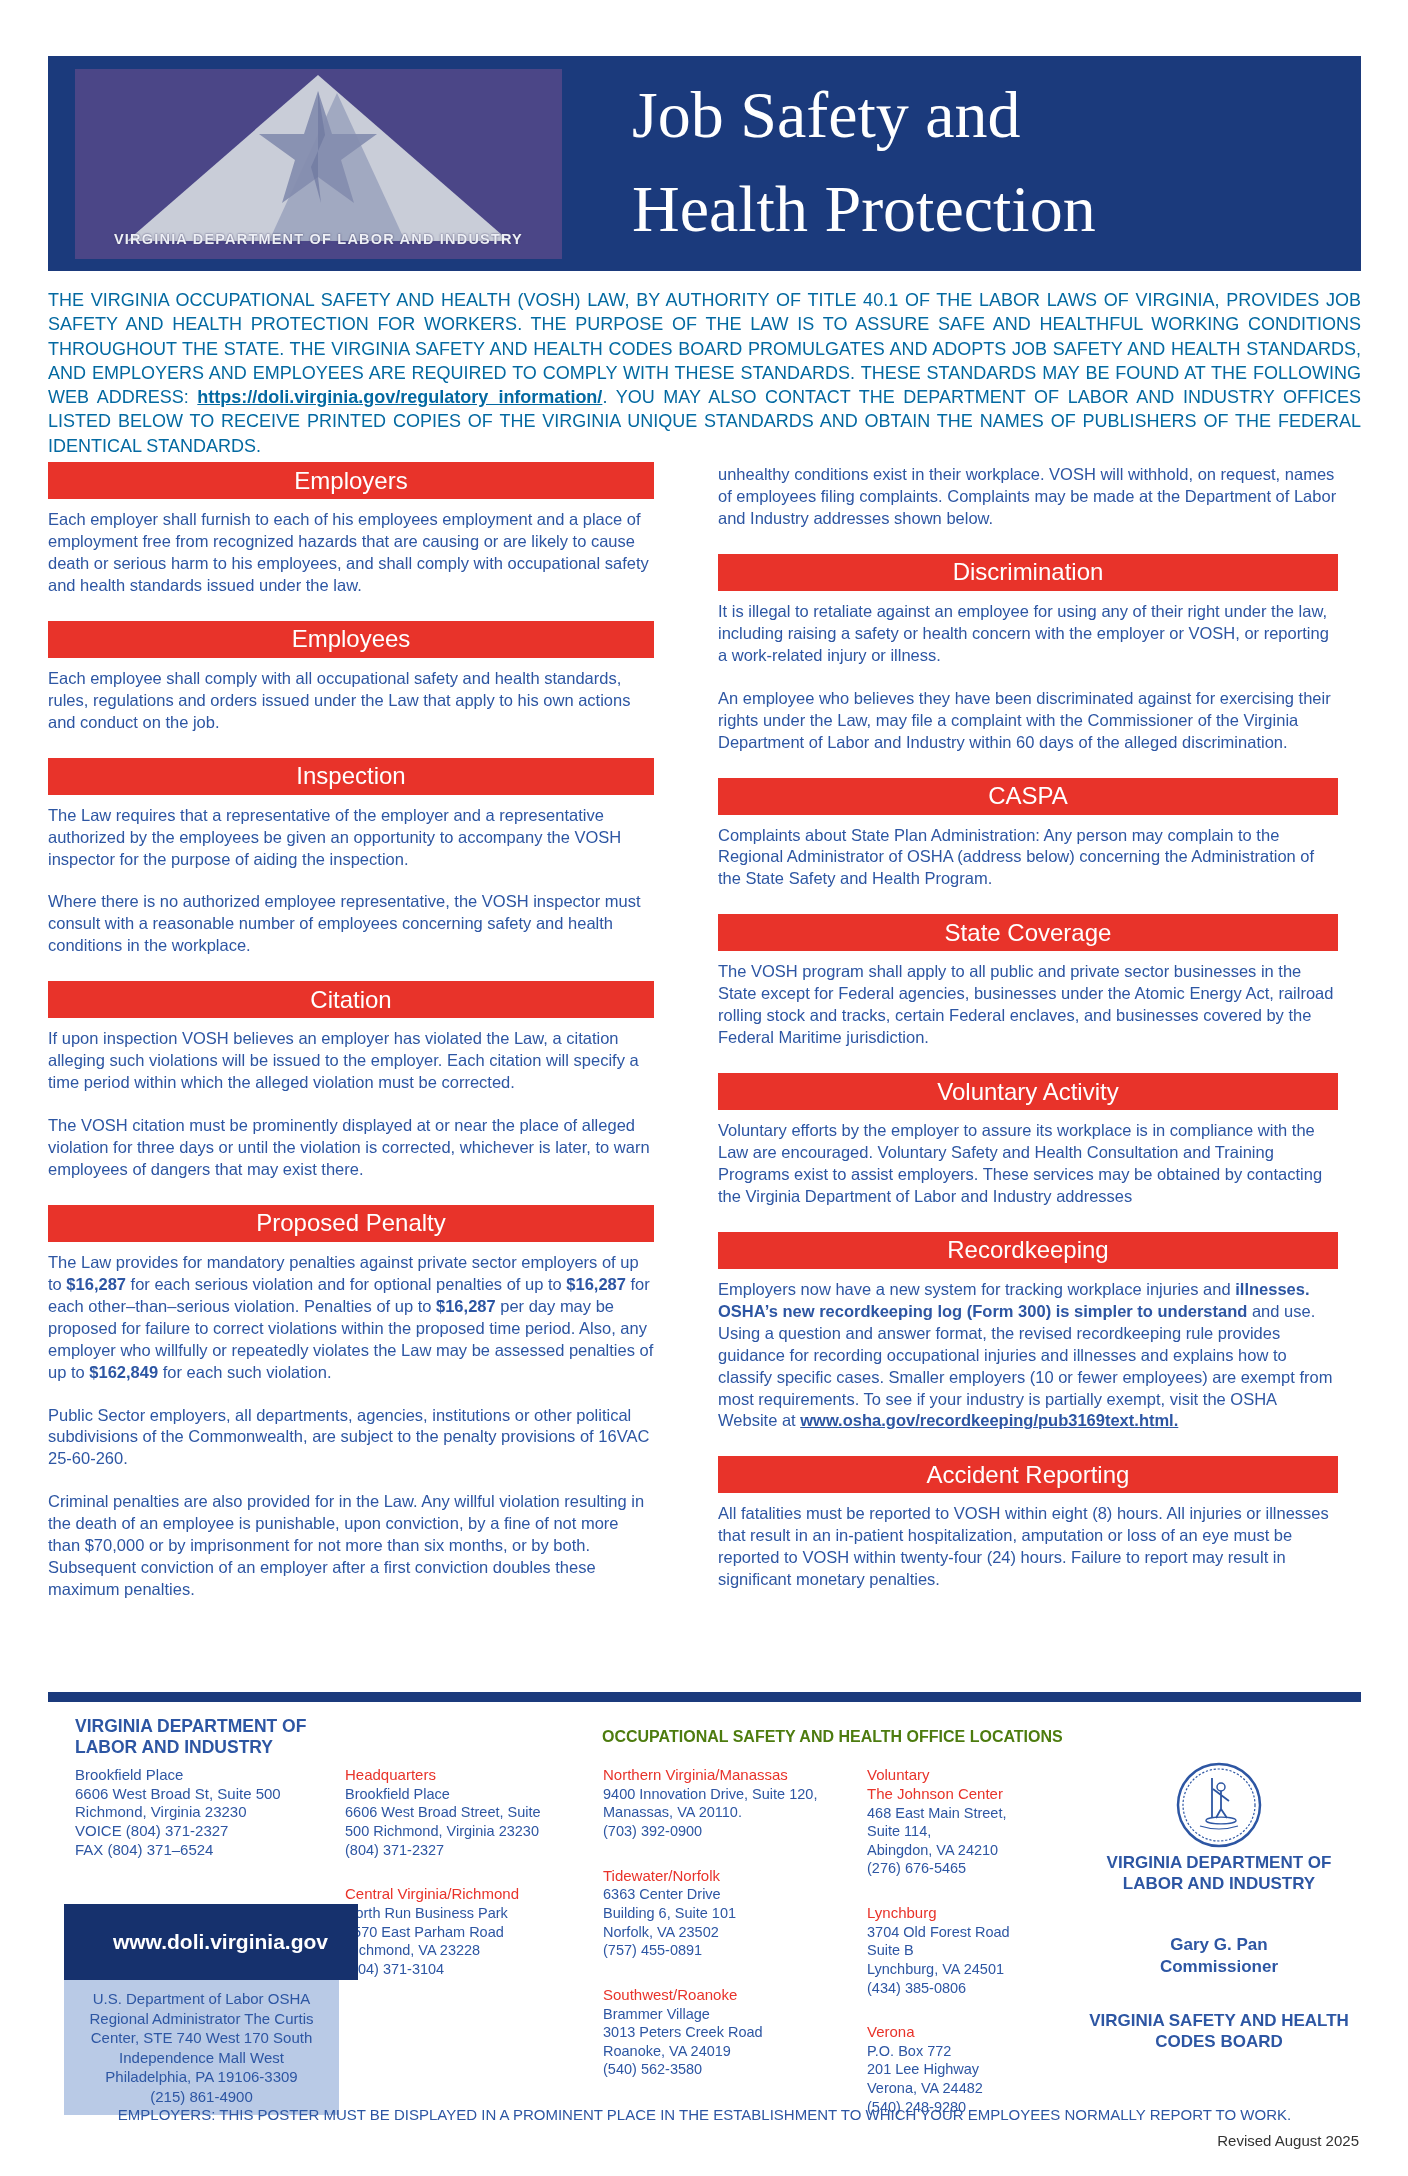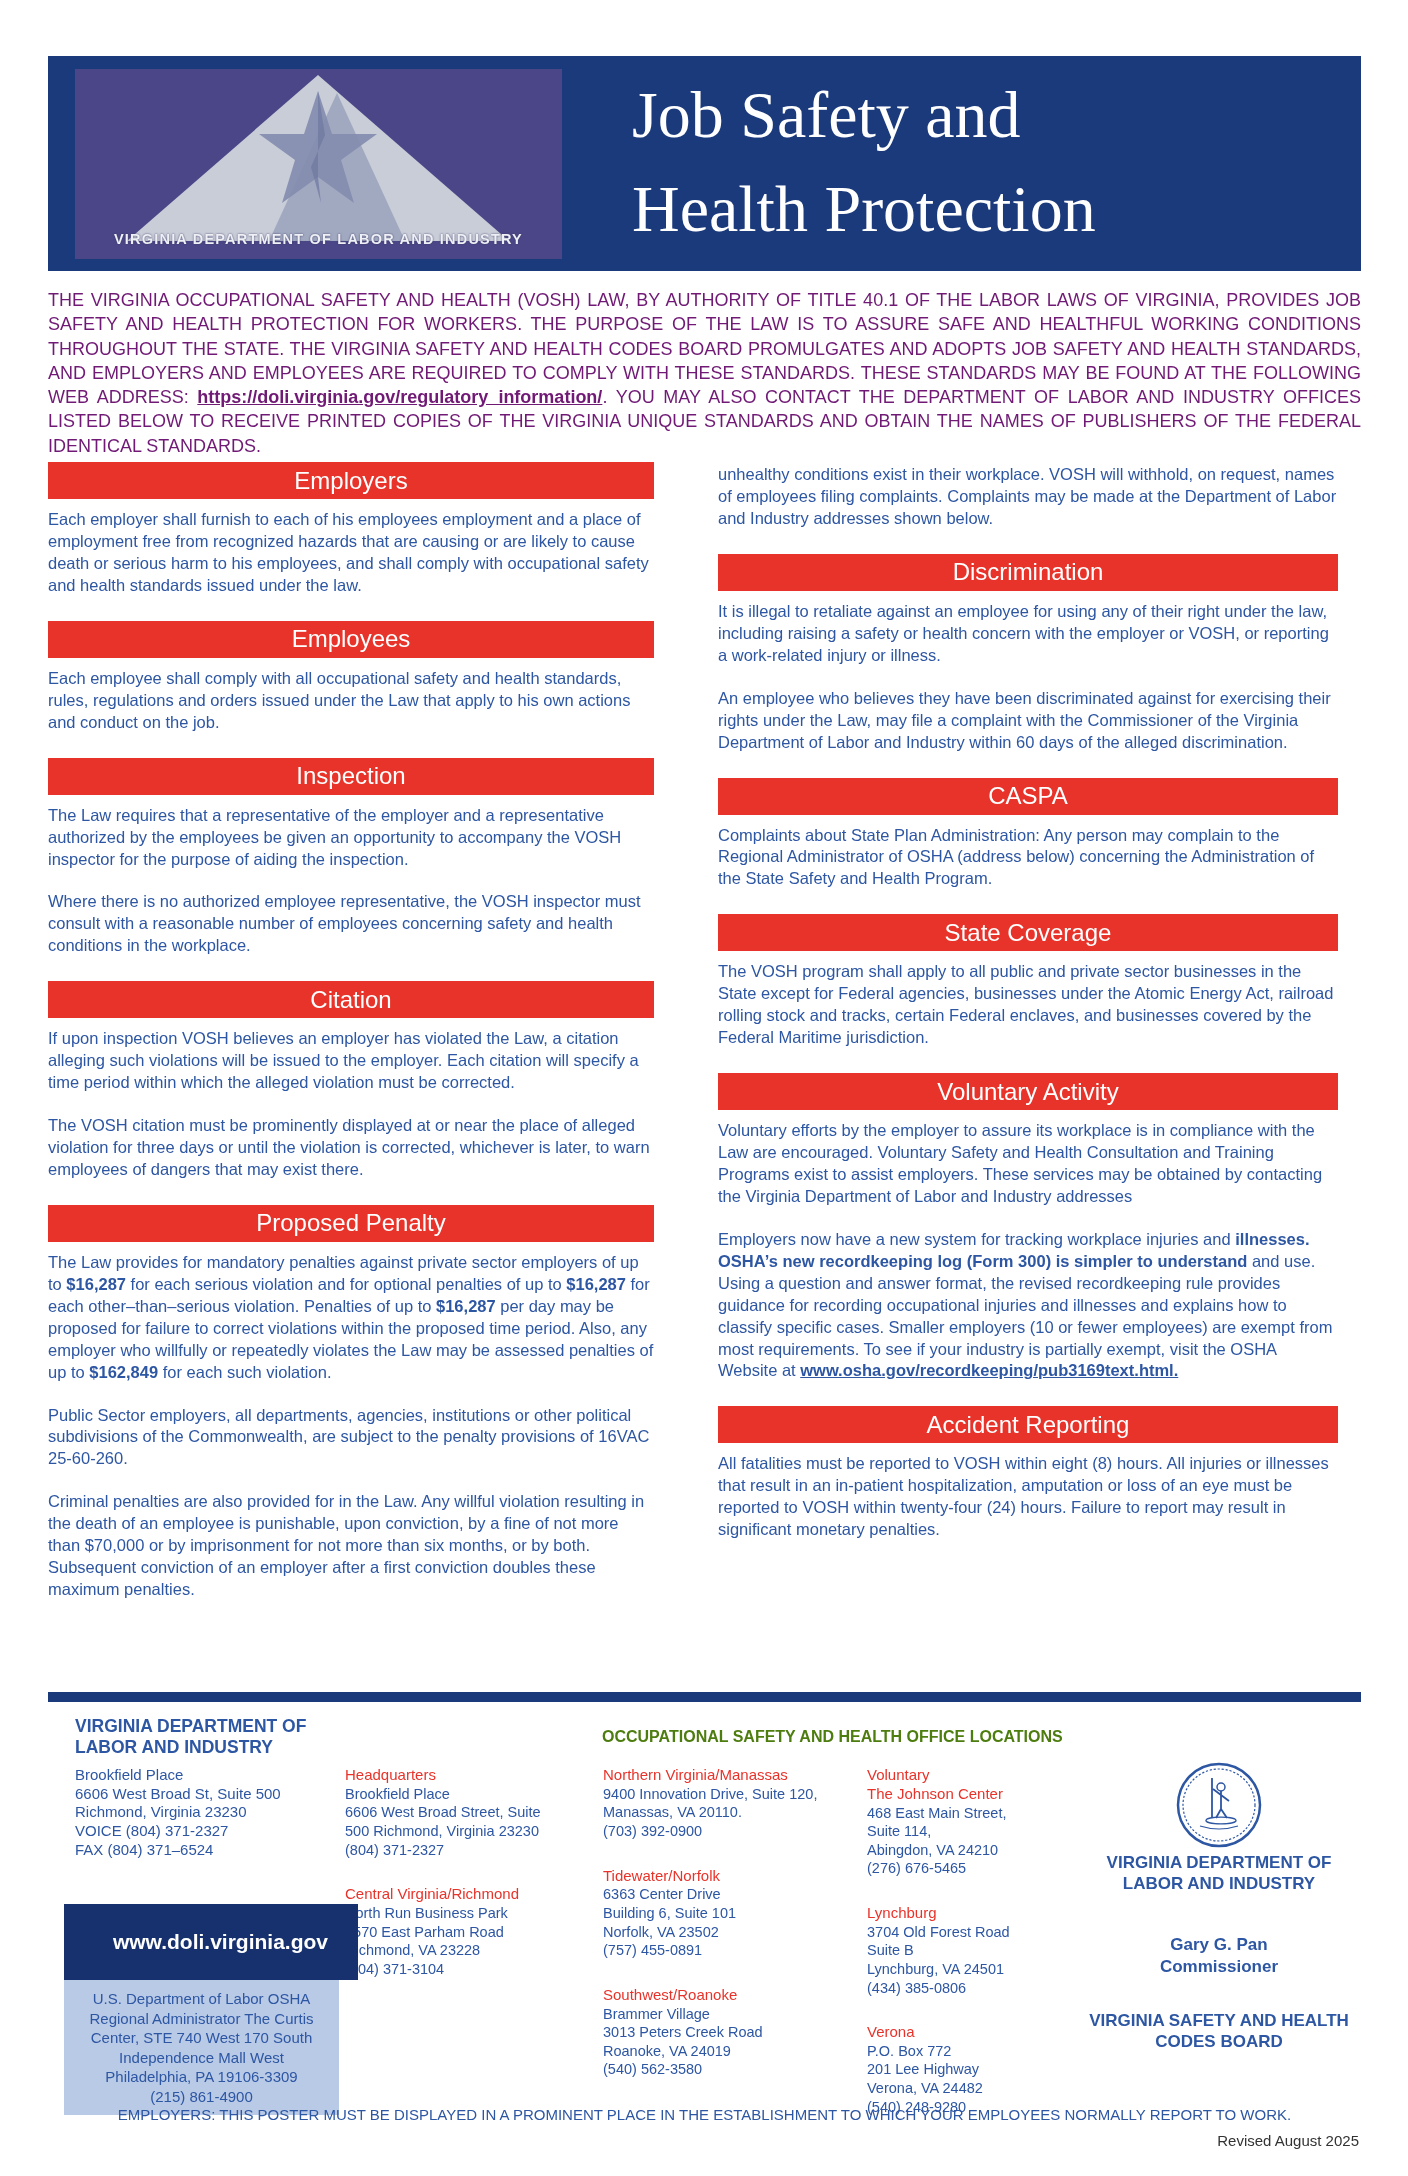--- a/index.html
+++ b/index.html
@@ -10,21 +10,21 @@
   
   .header{display:flex;background:#1b3a7c;height:215px;}
   .logo{width:487px;height:190px;margin:13px 0 0 27px;position:relative;flex:none;background:#0f766e;}
   .logo svg{display:block;}
   .logo-caption{position:absolute;left:0;right:0;bottom:12px;text-align:center;color:#eef0f6;
         font-size:14.5px;letter-spacing:1.2px;font-weight:bold;text-shadow:0 0 2px #3c3963;}
   .title{color:#fff;font-family:"Liberation Serif",serif;font-size:66px;line-height:1.42;
         padding:12px 0 0 70px;white-space:nowrap;}
 
   
-  .intro{color:#701a75;font-size:18px;line-height:1.35;text-align:justify;margin:17px 0 0;}
+  .intro{color:#0369a1;font-size:18px;line-height:1.35;text-align:justify;margin:17px 0 0;}
   .intro a{color:inherit;font-weight:bold;}
 
   
   .columns{display:flex;gap:64px;margin-top:4px;height:1140px;overflow:hidden;}
   .col-left{width:606px;}
   .col-right{width:620px;}
   .secbar{background:#e8332a;height:37px;display:flex;align-items:center;justify-content:center;
         color:#fff;font-size:24px;margin:24px 0 10px;}
   .col-left > .secbar:first-child{margin-top:0;}
   .col-right > .secp:first-child{margin-top:2px;}
@@ -124,20 +124,23 @@
           </div>
           <p class="secp"><span>Complaints about State Plan Administration: Any person may complain to the Regional Administrator of OSHA (address below) concerning the Administration of the State Safety and Health Program.</span></p>
           <div class="secbar">
             <span>State Coverage</span>
           </div>
           <p class="secp"><span>The VOSH program shall apply to all public and private sector businesses in the State except for Federal agencies, businesses under the Atomic Energy Act, railroad rolling stock and tracks, certain Federal enclaves, and businesses covered by the Federal Maritime jurisdiction.</span></p>
           <div class="secbar">
             <span>Voluntary Activity</span>
           </div>
           <p class="secp"><span>Voluntary efforts by the employer to assure its workplace is in compliance with the Law are encouraged. Voluntary Safety and Health Consultation and Training Programs exist to assist employers. These services may be obtained by contacting the Virginia Department of Labor and Industry addresses</span></p>
+          <div class="secbar">
+            <span>Recordkeeping</span>
+          </div>
           <p class="secp"><span>Employers now have a new system for tracking workplace injuries and </span><span class="b">illnesses. OSHA’s new recordkeeping log (Form 300) is simpler to understand</span><span> and use. Using a question and answer format, the revised recordkeeping rule provides guidance for recording occupational injuries and illnesses and explains how to classify specific cases. Smaller employers (10 or fewer employees) are exempt from most requirements. To see if your industry is partially exempt, visit the OSHA Website at </span><a href="#" class="b u">www.osha.gov/recordkeeping/pub3169text.html.</a></p>
           <div class="secbar">
             <span>Accident Reporting</span>
           </div>
           <p class="secp"><span>All fatalities must be reported to VOSH within eight (8) hours. All injuries or illnesses that result in an in-patient hospitalization, amputation or loss of an eye must be reported to VOSH within twenty-four (24) hours. Failure to report may result in significant monetary penalties.</span></p>
         </div>
     </div>
 
     <div class="divider"></div>
 

